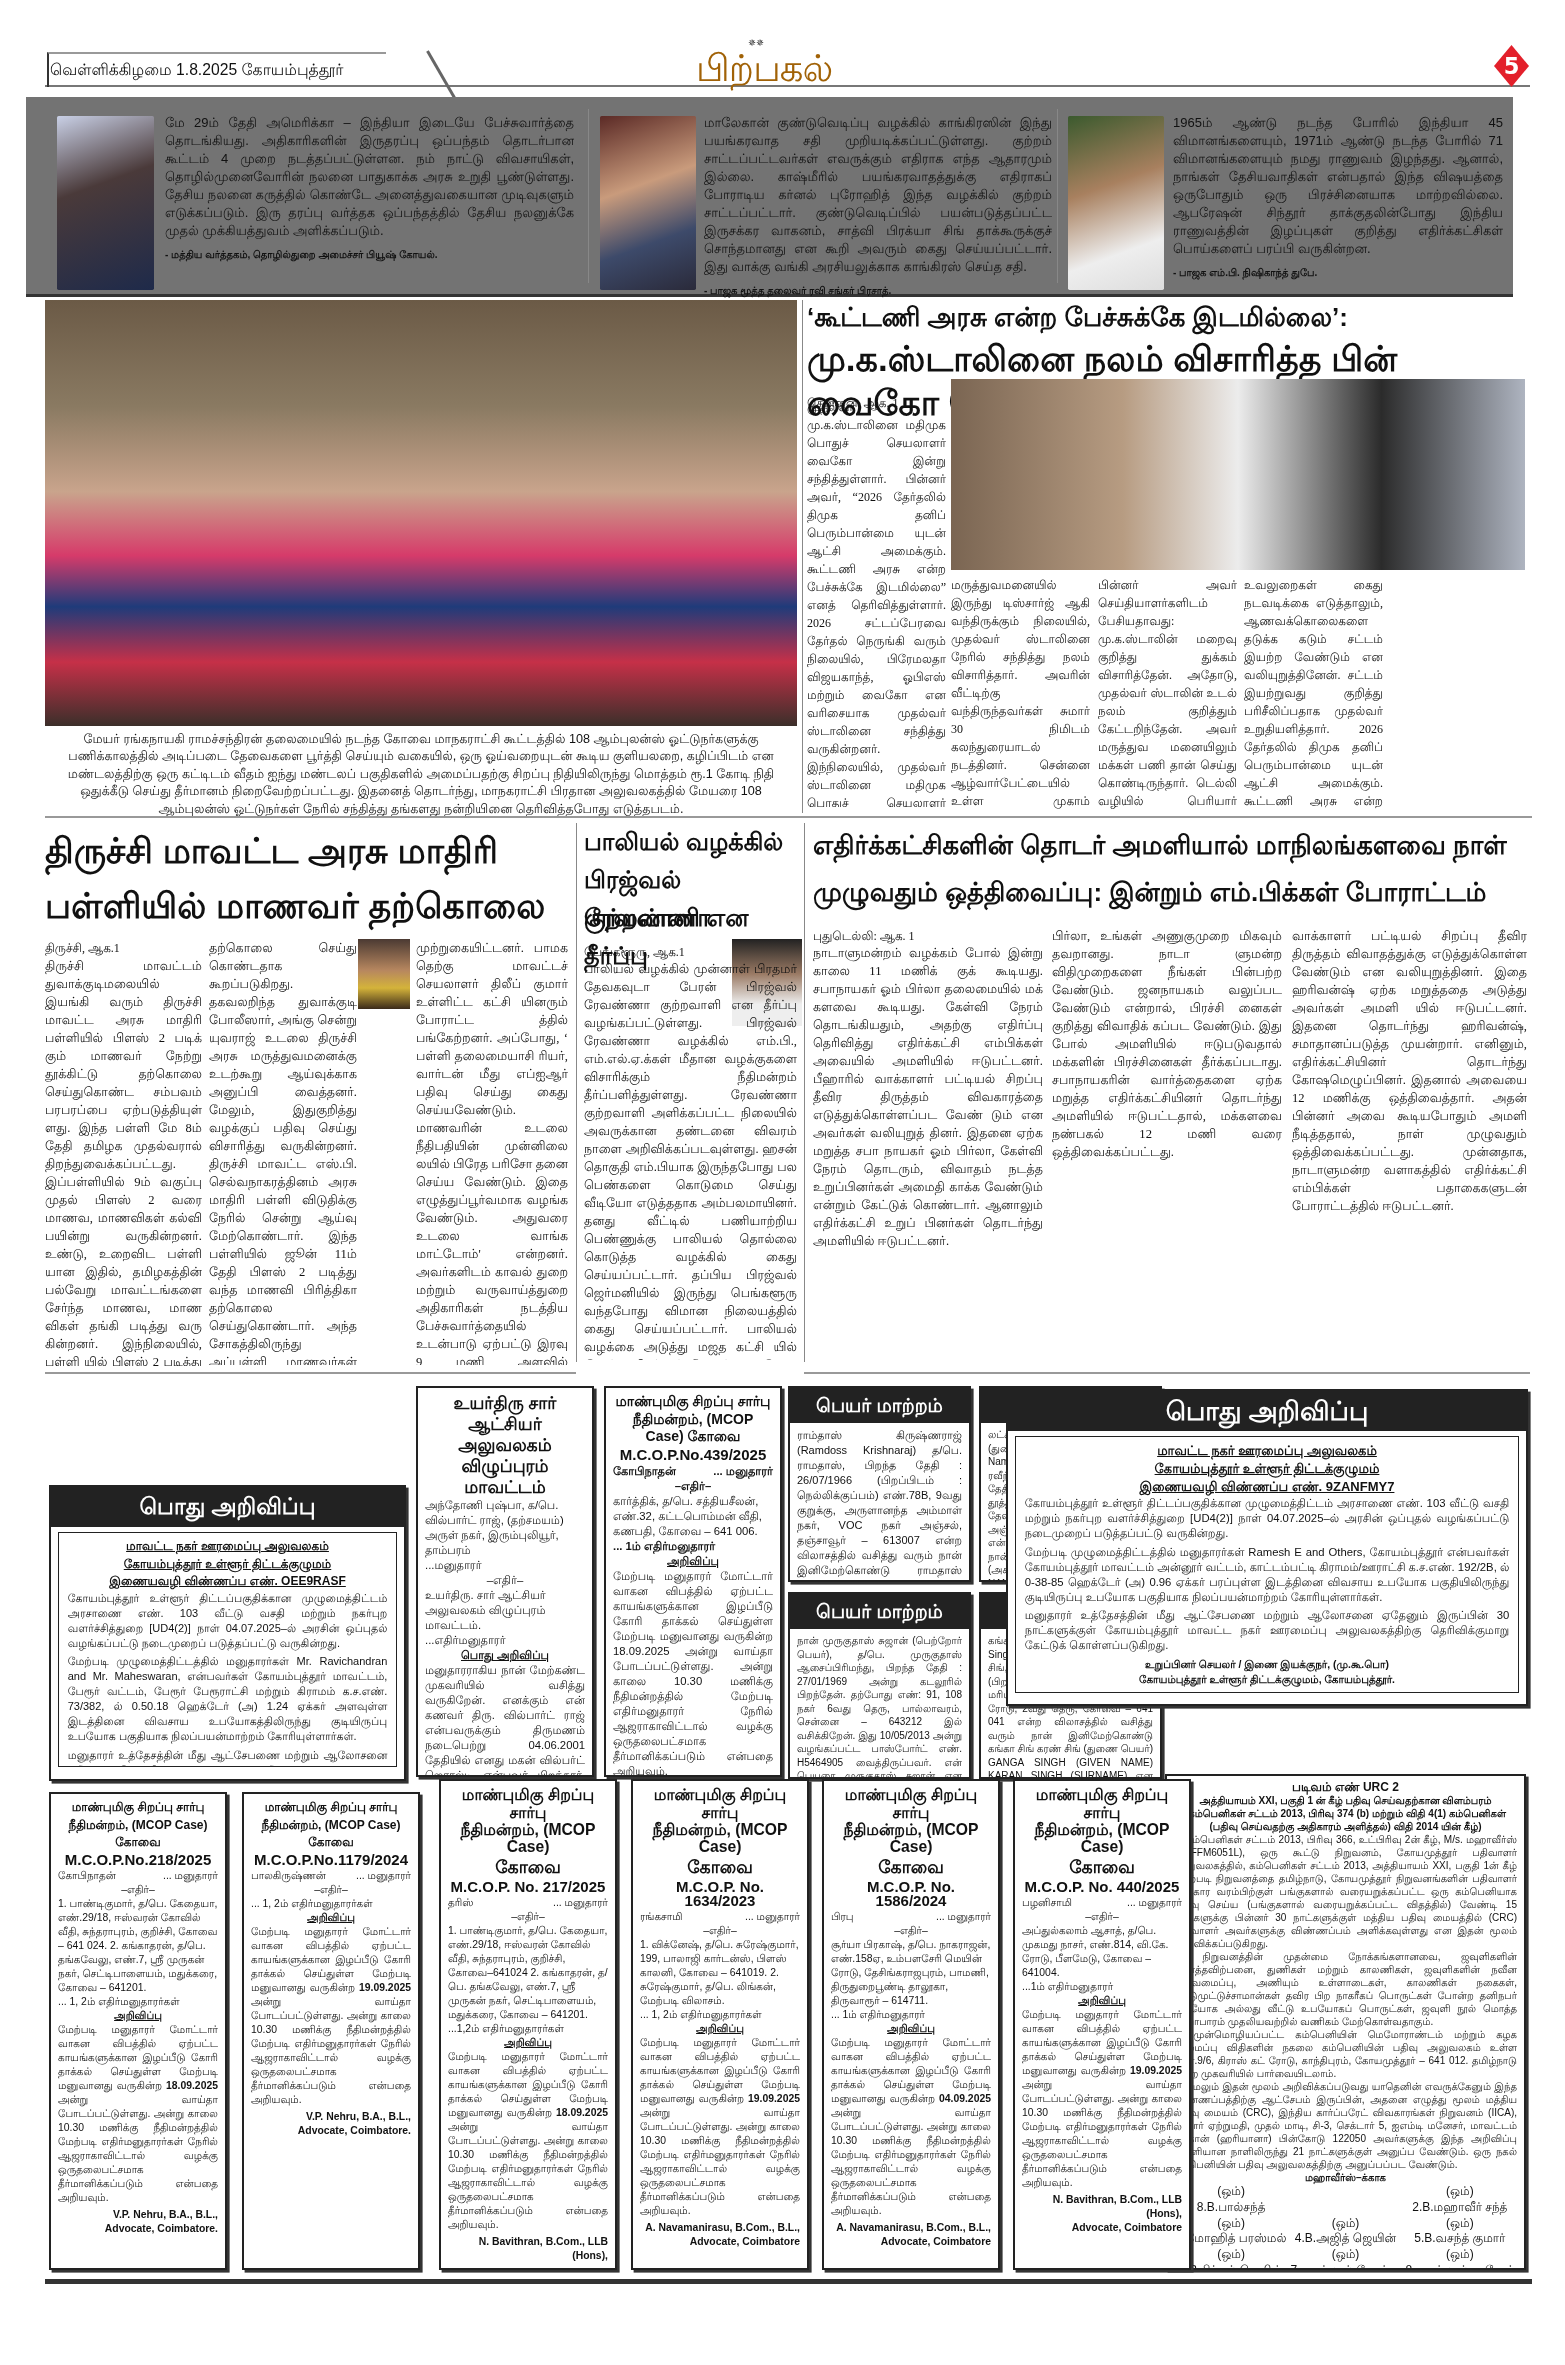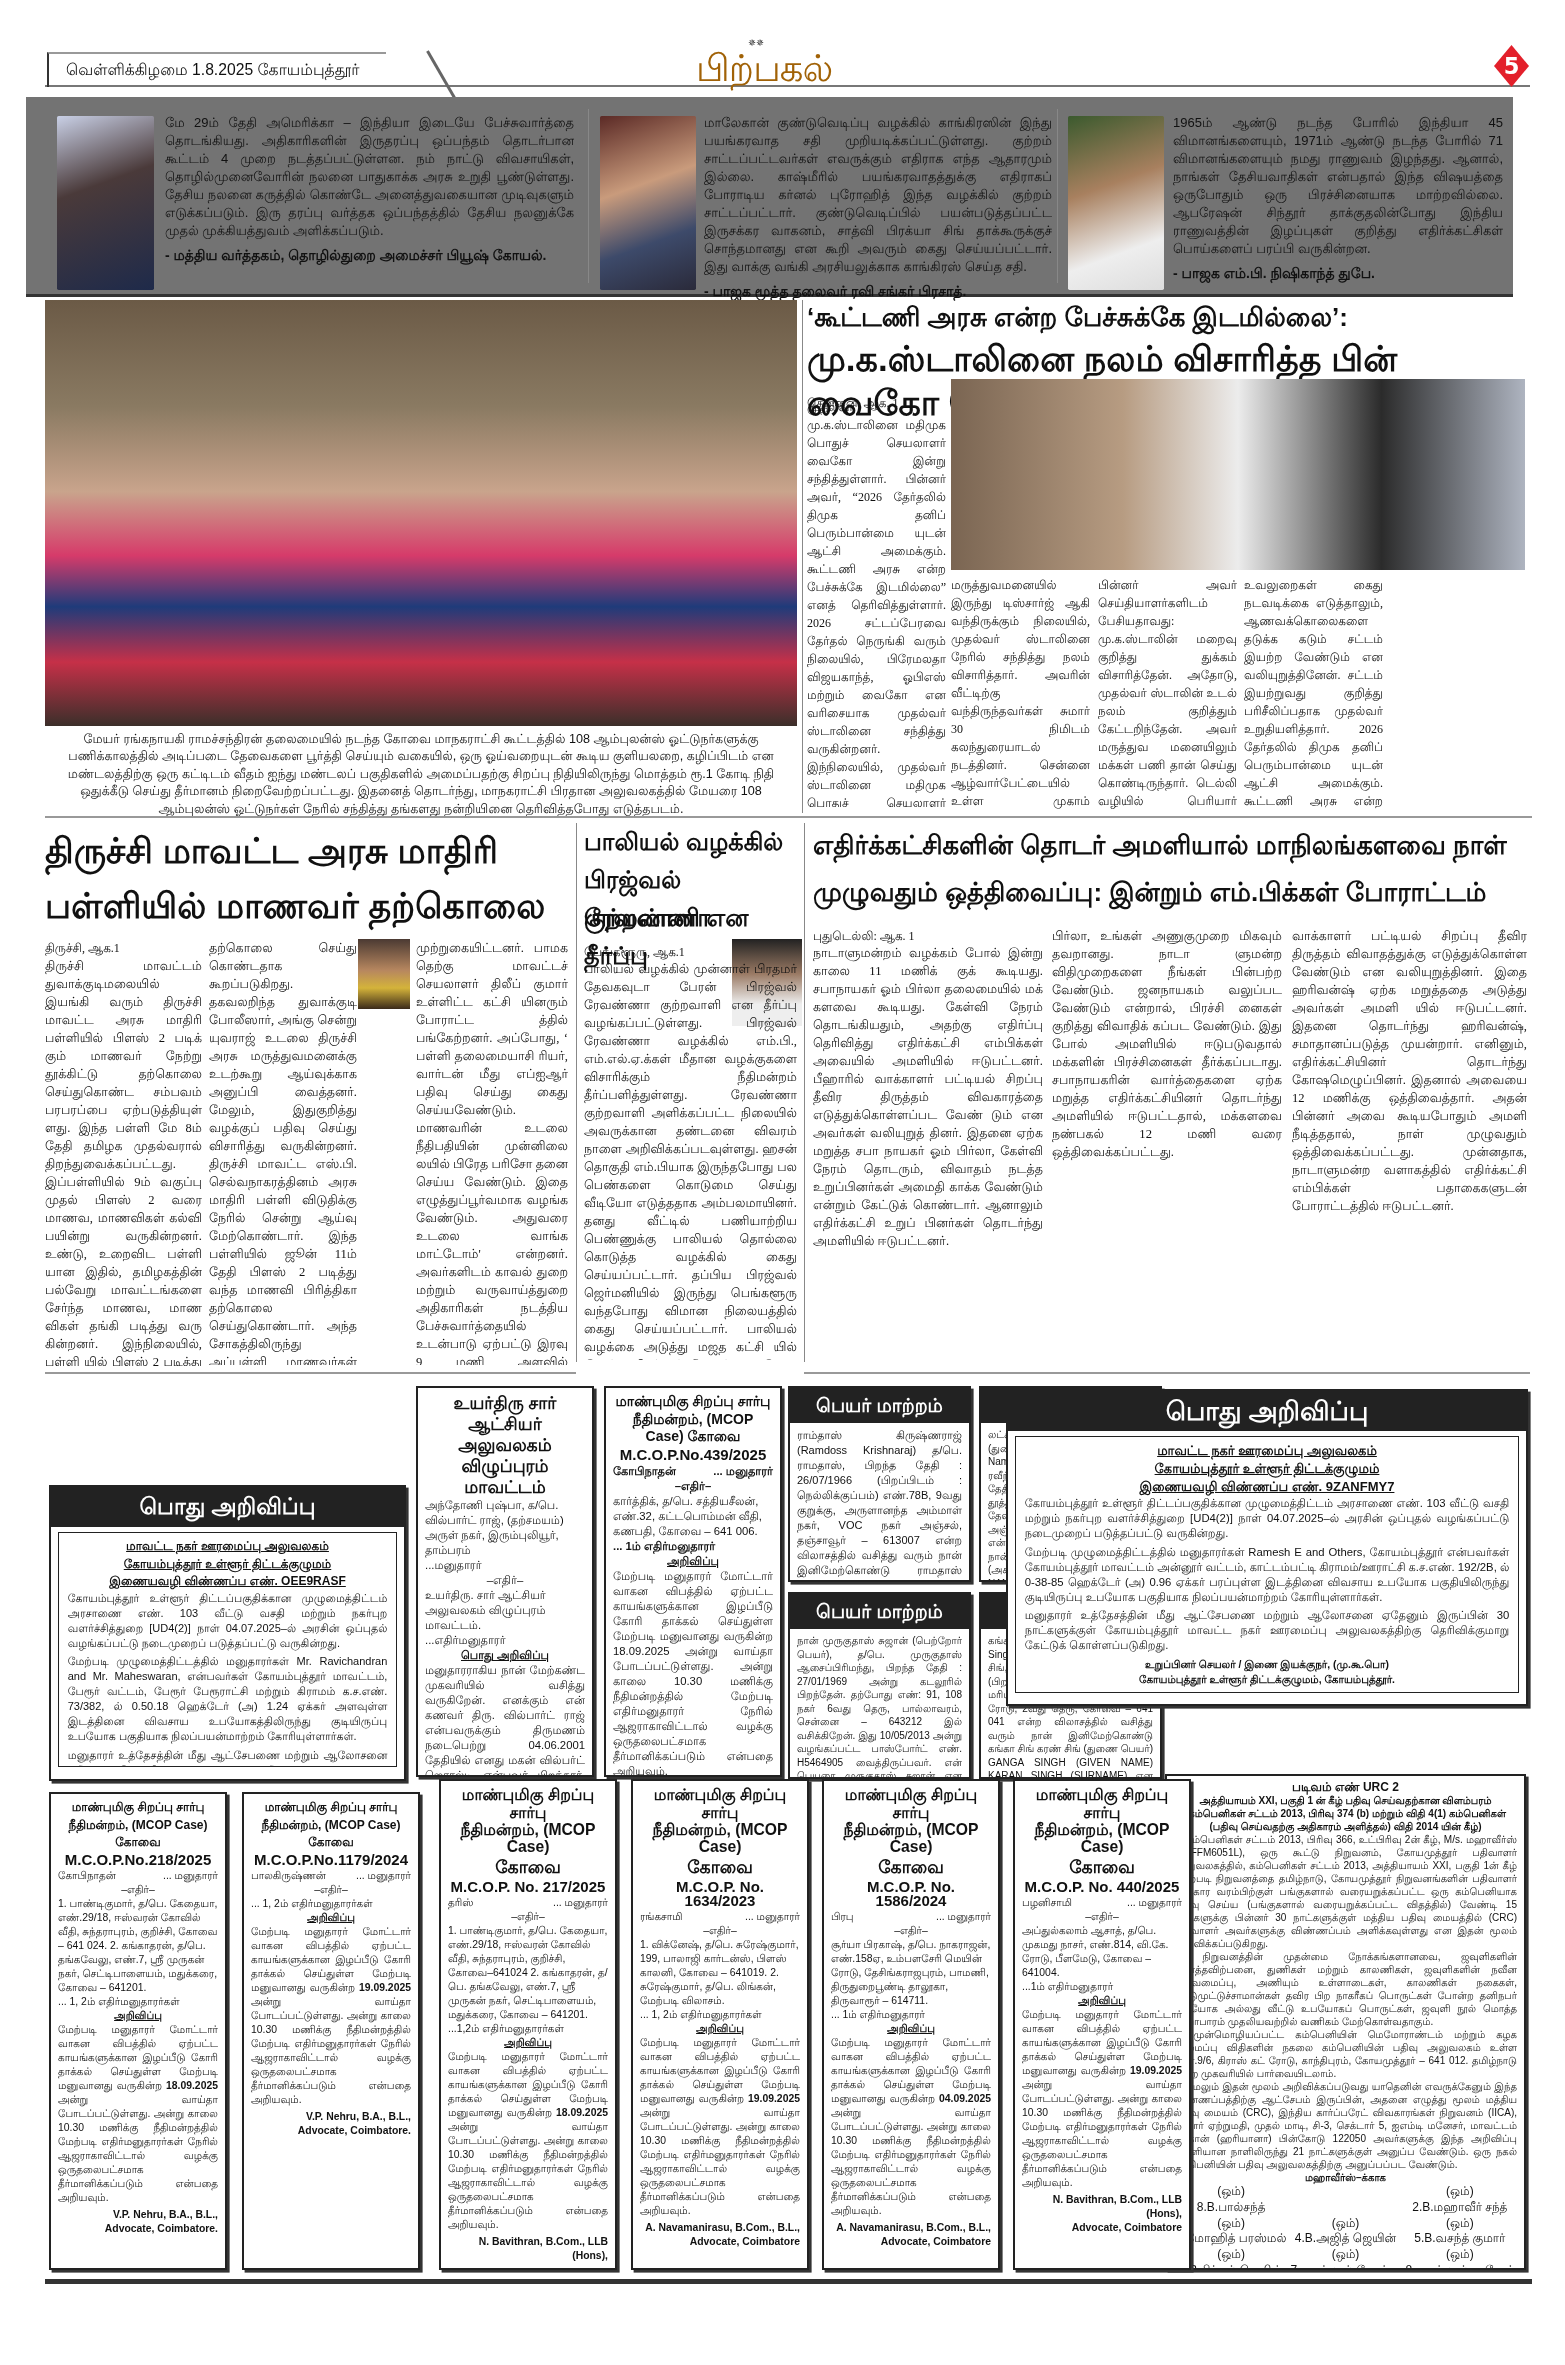--- a/index.html
+++ b/index.html
@@ -1,30 +1,30 @@
 <!DOCTYPE html>
 <html style="font-size:14px"><head>
 <meta charset="utf-8">
 <style>
   *{box-sizing:border-box;margin:0;padding:0}
   body{width:1565px;height:2366px;background:#fff;font-family:"DejaVu Sans",sans-serif;color:#111;position:relative;overflow:hidden}
   .abs{position:absolute}
   
   #masthead{left:45px;top:49px;width:1485px;height:38px;border-bottom:2.6px solid #777}
-  #dateline{left:47px;top:52px;width:339px;height:35px;border-left:2.6px solid #333;border-top:2.6px solid #999;font-size:15.7px;padding:7px 17px;font-family:"Liberation Sans Narrow","Liberation Sans",sans-serif}
+  #dateline{left:47px;top:52px;width:339px;height:35px;border-left:2.6px solid #333;border-top:2.6px solid #999;font-size:15.7px;padding:7px 1px;font-family:"Liberation Sans Narrow","Liberation Sans",sans-serif}
   #dateline:after{content:"";position:absolute;right:-43px;top:-2.6px;width:2.6px;height:54px;background:#666;transform:rotate(-30deg);transform-origin:top}
   #logo{left:696px;top:47px;color:#a16207;font-size:37px;font-weight:normal;font-family:"Liberation Serif",serif;letter-spacing:-0.9px}
   #logo-star{left:748px;top:37px;font-size:9.6px;color:#333}
   #page-num{left:1494px;top:45px;width:35px;height:42px;background:#e3202b;color:#fff;font-weight:bold;font-size:22.6px;text-align:center;line-height:42px;clip-path:polygon(50% 0,100% 50%,50% 100%,0 50%)}
   
   #quotes{left:26px;top:97px;width:1487px;height:200px;background:#737373;border-bottom:3.5px solid #333}
   .q{position:absolute;top:8.7px;height:183px}
   .q .photo{position:absolute;top:10.4px;width:96px;height:174px;border-radius:1.7px}
   .q .txt{position:absolute;font-size:13px;line-height:18px;text-align:justify;font-family:"Liberation Sans",sans-serif}
-  .q .att{font-weight:bold;margin-top:5.2px;font-size:14px}
+  .q .att{font-weight:bold;margin-top:5.2px;font-size:10px}
   .vsep{position:absolute;top:12px;width:0.9px;height:174px;background:#888}
   
   #main-photo{left:45px;top:300px;width:752px;height:426px;background:linear-gradient(180deg,#6b5a46 0%,#8a7a62 25%,#c9a48c 45%,#d63b6a 60%,#1f3b7a 72%,#c63048 85%,#3b2f2a 100%)}
   #caption{left:45px;top:731px;width:752px;font-size:12.6px;line-height:17.4px;text-align:center;font-family:"Liberation Sans",sans-serif}
   .rule{position:absolute;background:#999;height:1.7px}
   
   .hl{position:absolute;font-weight:bold;font-family:"Liberation Sans",sans-serif;line-height:1.25;color:#111}
   .body{position:absolute;font-size:12.6px;line-height:18px;font-family:"Liberation Serif",serif;text-align:justify}
   .col-sep{position:absolute;width:0.9px;background:#888}
   .photo-ph{position:absolute;background:linear-gradient(135deg,#2e2a33,#5a4c44,#c39b7a,#ddd)}

